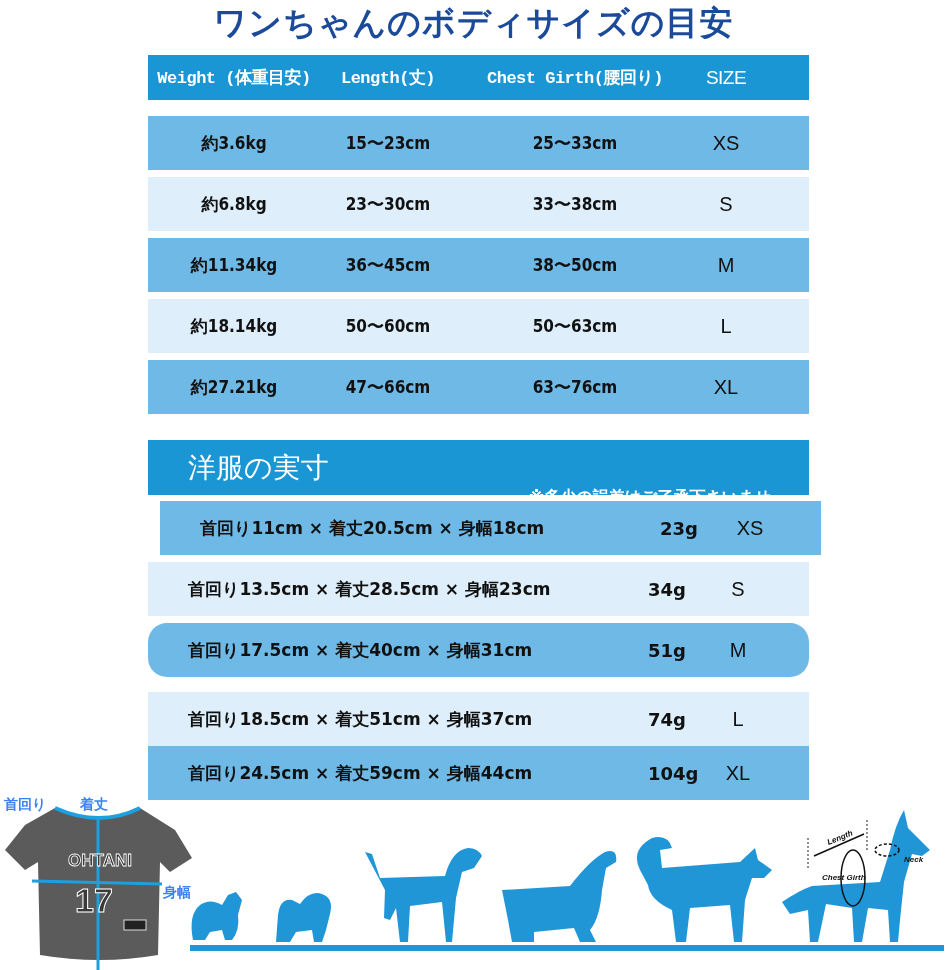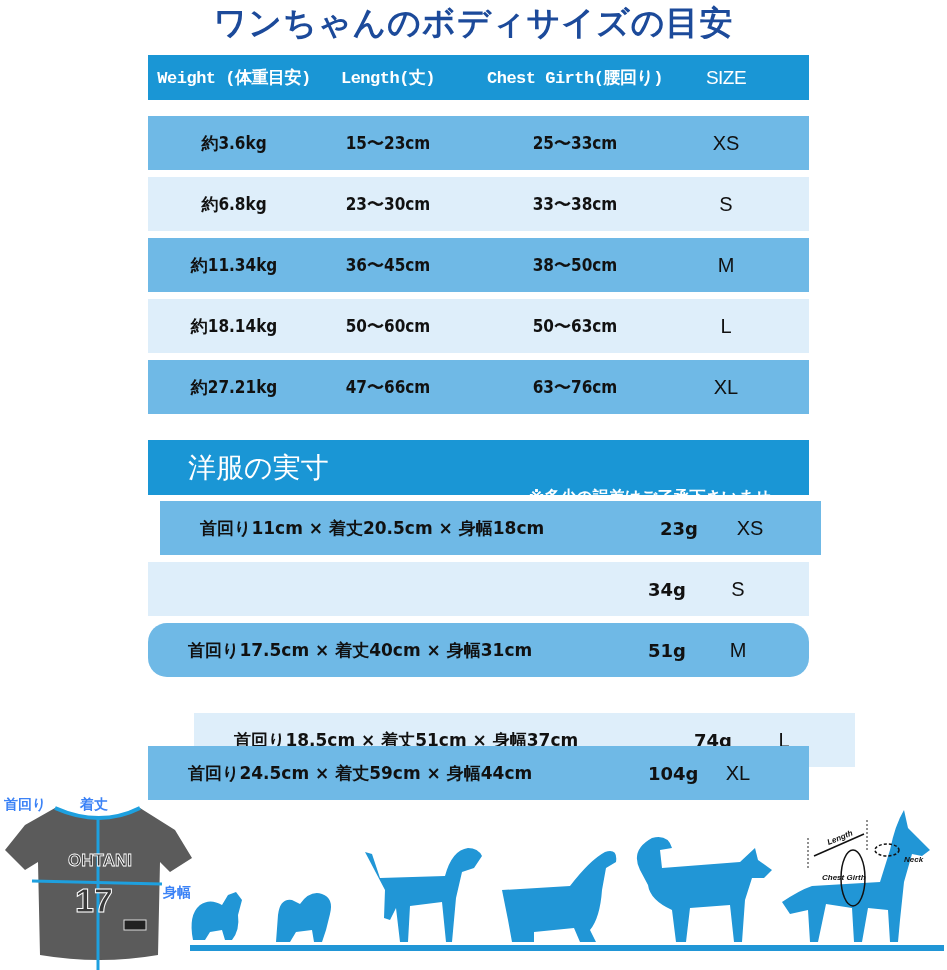--- a/index.html
+++ b/index.html
@@ -86,29 +86,30 @@
     <div class="sec2-title">洋服の実寸</div>
     <div class="sec2-note">※多少の誤差はご了承下さいませ。</div>
   </div>
 
   <div class="band dark" style="top:501px;height:54px;margin-left:12px;">
     <div class="garment">首回り11cm × 着丈20.5cm × 身幅18cm</div>
     <div class="weight">23g</div>
     <div class="gsize">XS</div>
   </div>
   <div class="band light" style="top:562px;height:54px;">
+    <div class="garment">首回り13.5cm × 着丈28.5cm × 身幅23cm</div>
     <div class="weight">34g</div>
     <div class="gsize">S</div>
   </div>
   <div class="band dark" style="top:623px;height:54px;border-radius:19px;">
     <div class="garment">首回り17.5cm × 着丈40cm × 身幅31cm</div>
     <div class="weight">51g</div>
     <div class="gsize">M</div>
   </div>
-  <div class="band light" style="top:713px;height:54px;margin-left:46px;">
+  <div class="band light" style="top:692px;height:54px;">
     <div class="garment">首回り18.5cm × 着丈51cm × 身幅37cm</div>
     <div class="weight">74g</div>
     <div class="gsize">L</div>
   </div>
   <div class="band dark" style="top:746px;height:54px;">
     <div class="garment">首回り24.5cm × 着丈59cm × 身幅44cm</div>
     <div class="weight">104g</div>
     <div class="gsize">XL</div>
   </div>
 </div>

